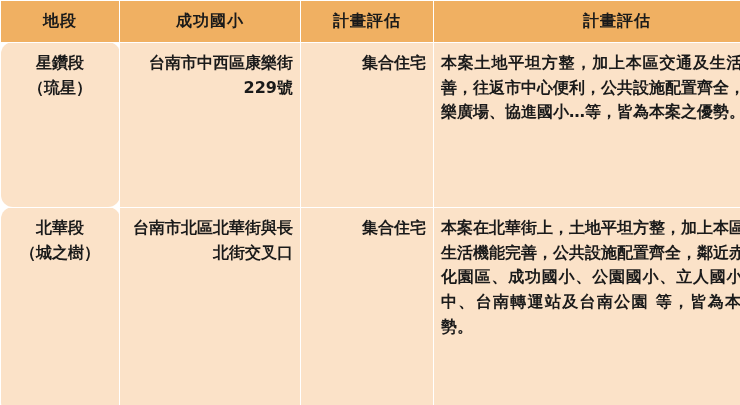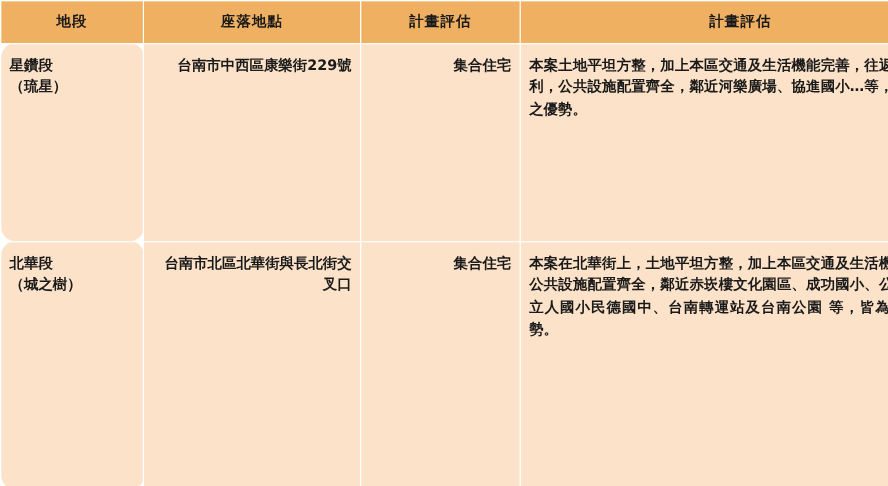--- a/index.html
+++ b/index.html
@@ -21,38 +21,38 @@
     width: 740px;
     border-collapse: collapse;
     table-layout: fixed;
   }
   table.data-table td,
   table.data-table th {
     border: 1px solid #ffffff;
     vertical-align: top;
     padding: 8px 7px 8px 7px;
     font-weight: bold;
-    font-size: 12px;
+    font-size: 16px;
     line-height: 1.55;
     color: #1a1a1a;
   }
   thead th {
     background: #f0b062;
     text-align: center;
     font-size: 16px;
     padding-top: 7px;
     padding-bottom: 7px;
     letter-spacing: 1px;
     border-bottom: 1px solid #ffffff;
   }
   tbody td {
     background: #fbe2c8;
   }
   td.c-region {
-    text-align: left;
+    text-align: center;
     width: 104px;
     border-radius: 12px;
   }
   td.c-location {
     text-align: right;
     width: 166px;
   }
   td.c-type {
     text-align: right;
     width: 118px;
@@ -78,21 +78,21 @@
   }
 </style>
 </head>
 <body>
 
 <div class="table-wrap">
   <table class="data-table">
     <thead>
       <tr>
         <th class="h-region">地段</th>
-        <th class="h-location">座落地點</th>
+        <th class="h-location">成功國小</th>
         <th class="h-type">計畫評估</th>
         <th class="h-eval">計畫評估</th>
       </tr>
     </thead>
     <tbody>
       <tr class="row-1">
         <td class="c-region">
           <span class="region-text">星鑽段</span>
           <span class="region-text">（琉星）</span>
         </td>

